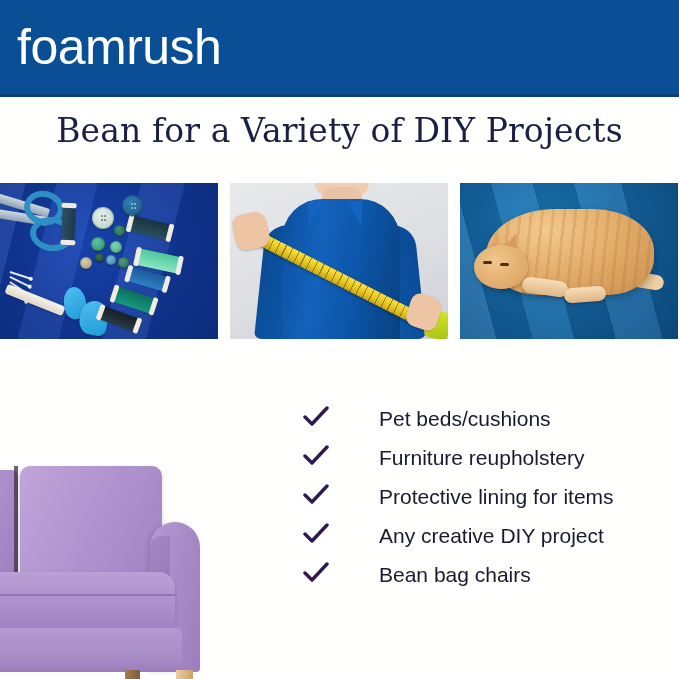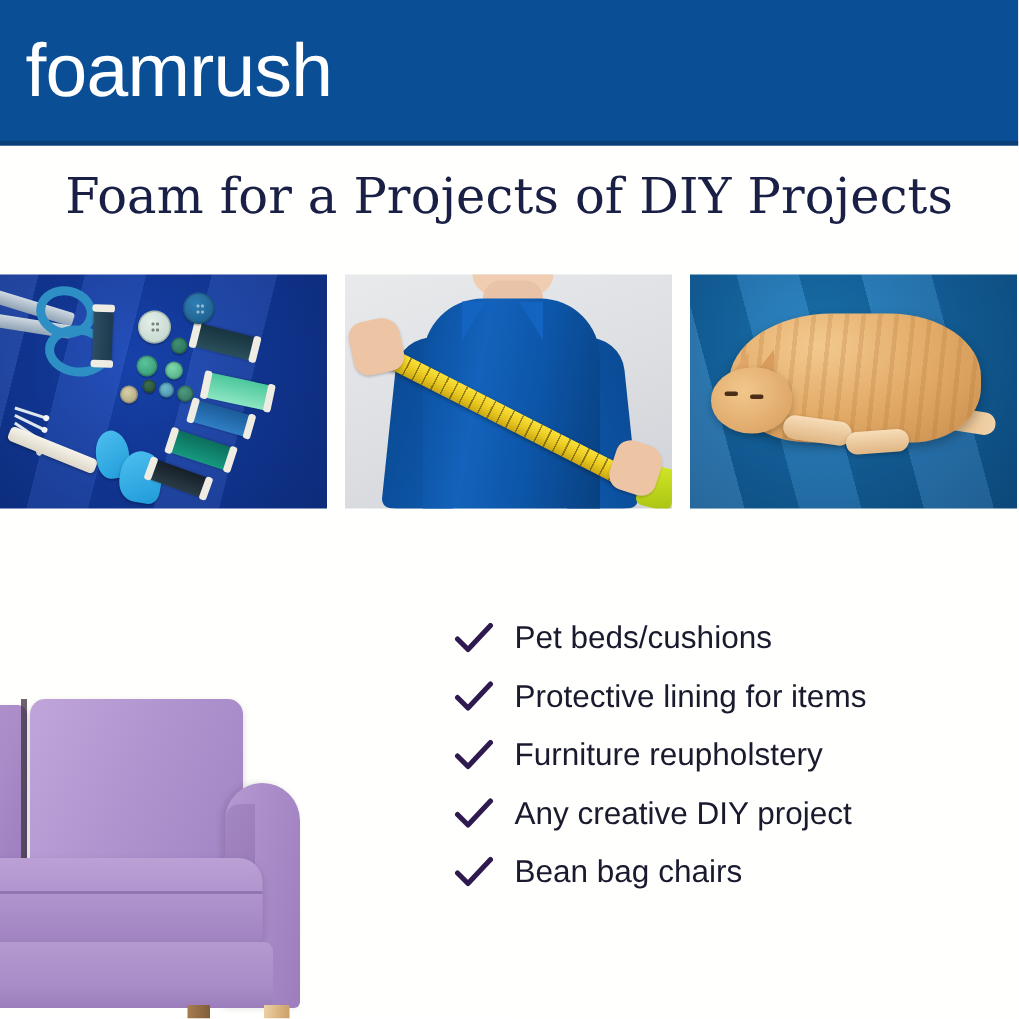--- a/index.html
+++ b/index.html
@@ -290,22 +290,23 @@
 
   
   .benefits {
     position: absolute;
     left: 303px;
     top: 406px;
     width: 376px;
   }
   .benefit-row {
     display: flex;
-    align-items: center;
+    align-items: flex-start;
     height: 39px;
+    gap: 36px;
   }
   .check-icon {
     flex: 0 0 40px;
     display: flex;
     align-items: center;
     justify-content: flex-start;
   }
   .check-icon svg { display: block; }
   .benefit-label {
     font-family: "Liberation Sans", sans-serif;
@@ -400,21 +401,21 @@
 </style>
 </head>
 <body>
 
 <div id="page">
 
   <div class="brand-banner">
     <div class="brand-wordmark">foamrush</div>
   </div>
 
-  <div class="headline">Foam for a Projects of DIY Projects</div>
+  <div class="headline">Bean for a Variety of DIY Projects</div>
 
   <div class="photo-strip">
 
     <div class="photo p1">
       <div class="fabric-fold"></div>
 
       <div class="scissor-blade" style="left:-4px;top:18px;width:54px;height:9px;transform:rotate(17deg);"></div>
       <div class="scissor-blade" style="left:-4px;top:30px;width:52px;height:9px;transform:rotate(9deg);"></div>
       <div class="scissor-handle" style="left:24px;top:8px;width:28px;height:22px;transform:rotate(12deg);"></div>
       <div class="scissor-handle" style="left:30px;top:34px;width:32px;height:22px;transform:rotate(6deg);"></div>
@@ -500,30 +501,30 @@
       </span>
       <span class="benefit-label">Pet beds/cushions</span>
     </div>
 
     <div class="benefit-row">
       <span class="check-icon">
         <svg width="26" height="22" viewBox="0 0 26 22">
             <path d="M2 11 L9 18 L24 2" fill="none" stroke="#2e1a4f" stroke-width="3.4" stroke-linecap="round" stroke-linejoin="round"></path>
           </svg>
       </span>
-      <span class="benefit-label">Protective lining for items</span>
+      <span class="benefit-label">Furniture reupholstery</span>
     </div>
 
     <div class="benefit-row">
       <span class="check-icon">
         <svg width="26" height="22" viewBox="0 0 26 22">
             <path d="M2 11 L9 18 L24 2" fill="none" stroke="#2e1a4f" stroke-width="3.4" stroke-linecap="round" stroke-linejoin="round"></path>
           </svg>
       </span>
-      <span class="benefit-label">Furniture reupholstery</span>
+      <span class="benefit-label">Protective lining for items</span>
     </div>
 
     <div class="benefit-row">
       <span class="check-icon">
         <svg width="26" height="22" viewBox="0 0 26 22">
             <path d="M2 11 L9 18 L24 2" fill="none" stroke="#2e1a4f" stroke-width="3.4" stroke-linecap="round" stroke-linejoin="round"></path>
           </svg>
       </span>
       <span class="benefit-label">Any creative DIY project</span>
     </div>

